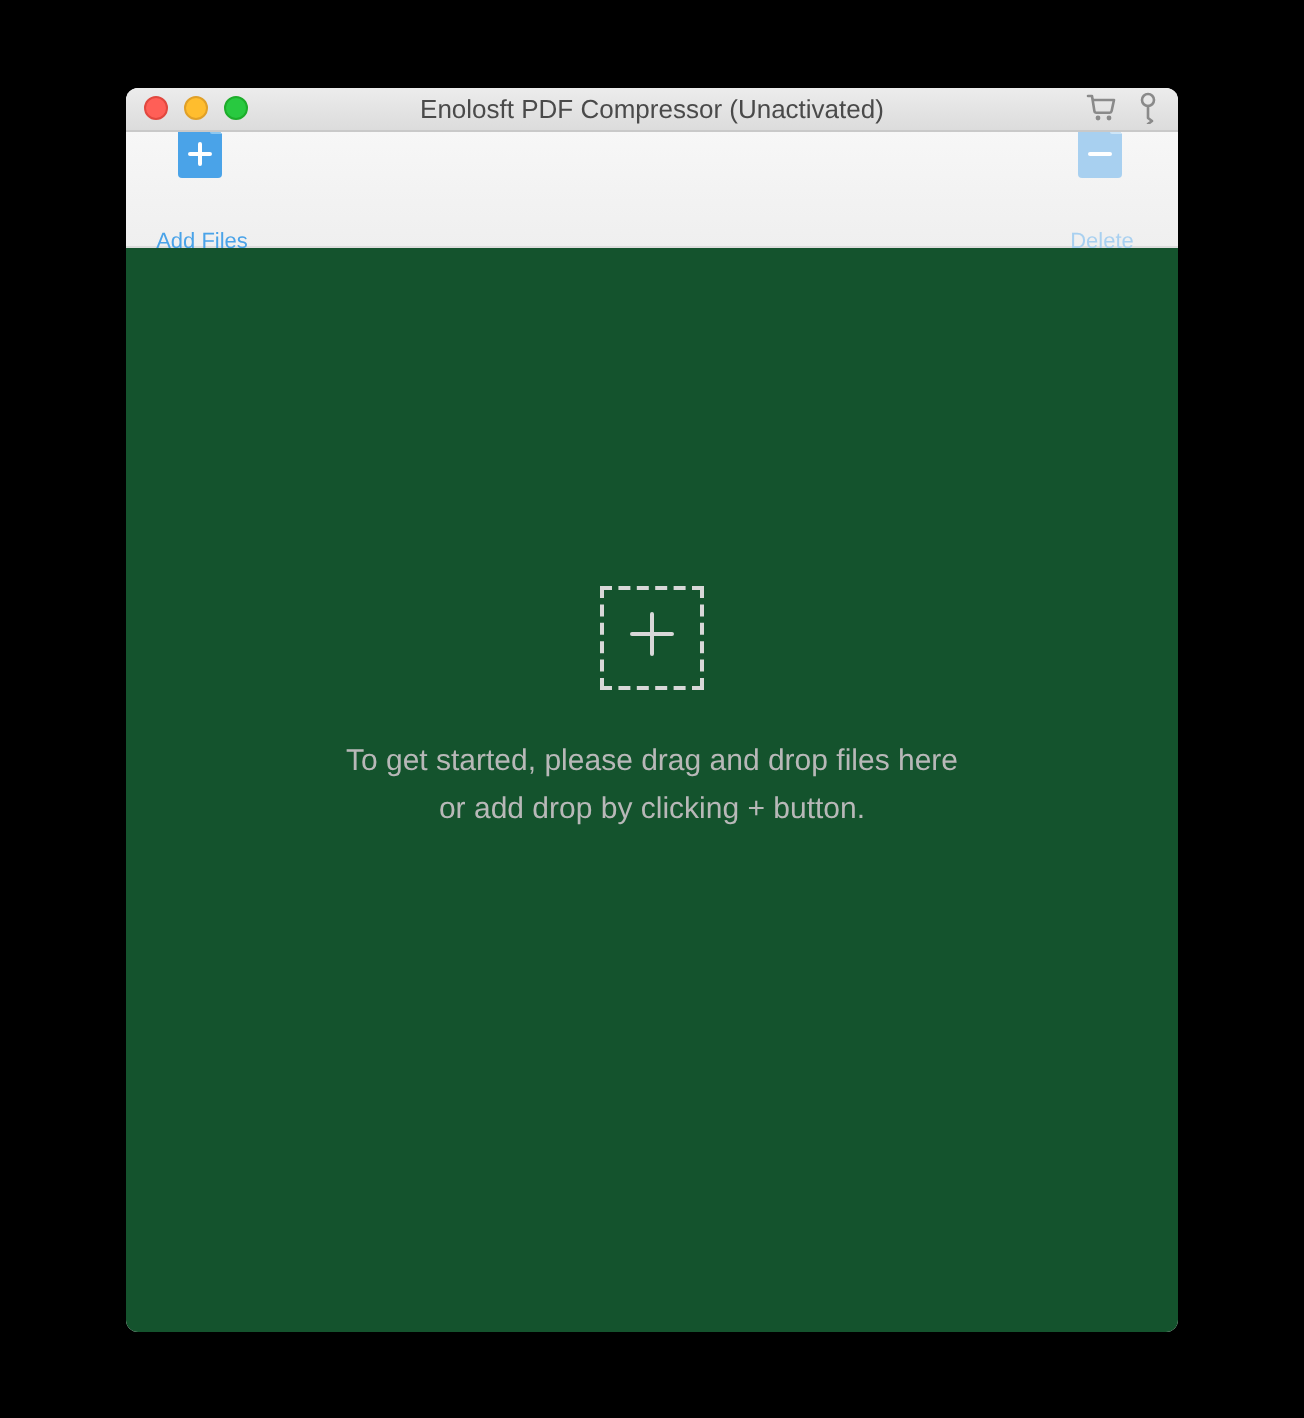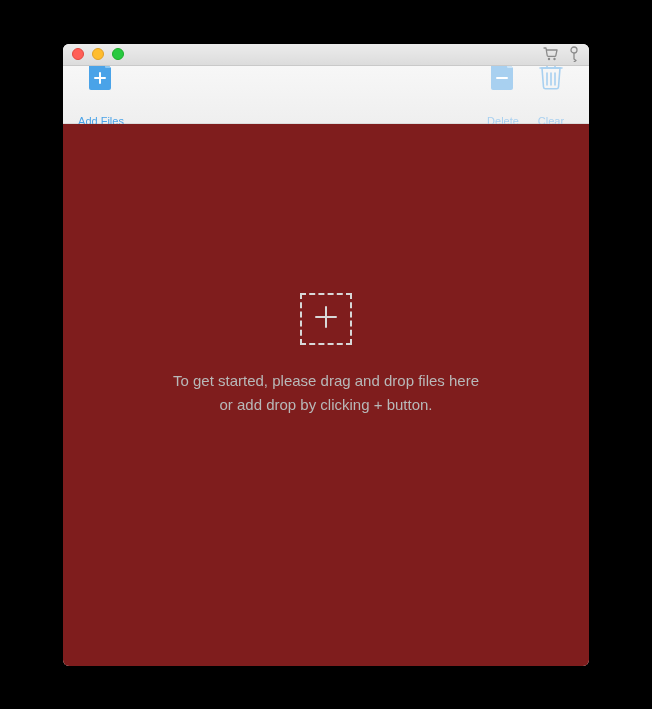--- a/index.html
+++ b/index.html
@@ -72,21 +72,21 @@
       min-width: 48px;
     }
     .tbtn-label {
       font-size: 11px;
       color: #4aa3e8;
     }
     .tbtn-label.faded { color: #a8d0f0; }
     .spacer { flex: 1; }
     .content {
       flex: 1;
-      background: #7f1d1d;
+      background: #14532d;
       display: flex;
       flex-direction: column;
       align-items: center;
       justify-content: center;
       padding-bottom: 80px;
     }
     .dropzone {
       width: 52px;
       height: 52px;
       border: 2px dashed #d8d8d8;
@@ -106,20 +106,21 @@
 <body>
 
 <div class="window">
 
   <div class="titlebar">
     <div class="traffic-lights">
       <div class="tl close"></div>
       <div class="tl min"></div>
       <div class="tl max"></div>
     </div>
+    <div class="title-text">Enolosft PDF Compressor (Unactivated)</div>
     <div class="titlebar-right">
       <span>
         <svg width="16" height="14" viewBox="0 0 16 14">
           <path d="M1 1h2l1.2 7.5a1 1 0 0 0 1 .85h6.6a1 1 0 0 0 1-.8L14 3H4" fill="none" stroke="#8a8a8a" stroke-width="1.3" stroke-linecap="round" stroke-linejoin="round"></path>
           <circle cx="6" cy="12" r="1.2" fill="#8a8a8a"></circle>
           <circle cx="11.5" cy="12" r="1.2" fill="#8a8a8a"></circle>
         </svg>
       </span>
       <span>
         <svg width="10" height="16" viewBox="0 0 10 16">
@@ -148,30 +149,20 @@
       <span>
         <svg width="24" height="28" viewBox="0 0 24 28">
           <path d="M2 0h14l6 6v20a2 2 0 0 1-2 2H2a2 2 0 0 1-2-2V2a2 2 0 0 1 2-2z" fill="#a8d0f0"></path>
           <path d="M16 0l6 6h-5a1 1 0 0 1-1-1V0z" fill="#cde5f7"></path>
           <path d="M6 16h10" stroke="#fff" stroke-width="2" stroke-linecap="round"></path>
         </svg>
       </span>
       <span class="tbtn-label faded">Delete</span>
     </div>
 
-    <div class="tbtn">
-      <span>
-        <svg width="24" height="28" viewBox="0 0 24 28">
-          <path d="M3 6h18l-1.5 19a2 2 0 0 1-2 1.8H6.5a2 2 0 0 1-2-1.8L3 6z" fill="none" stroke="#a8d0f0" stroke-width="1.6"></path>
-          <path d="M1 6h22M8 6V3a2 2 0 0 1 2-2h4a2 2 0 0 1 2 2v3" fill="none" stroke="#a8d0f0" stroke-width="1.6" stroke-linecap="round"></path>
-          <path d="M8 11v12M12 11v12M16 11v12" stroke="#a8d0f0" stroke-width="1.6" stroke-linecap="round"></path>
-        </svg>
-      </span>
-      <span class="tbtn-label faded">Clear</span>
-    </div>
   </div>
 
   <div class="content">
     <div class="dropzone">
       <span>
         <svg width="28" height="28" viewBox="0 0 28 28">
           <path d="M14 4v20M4 14h20" stroke="#d8d8d8" stroke-width="2" stroke-linecap="round"></path>
         </svg>
       </span>
     </div>

